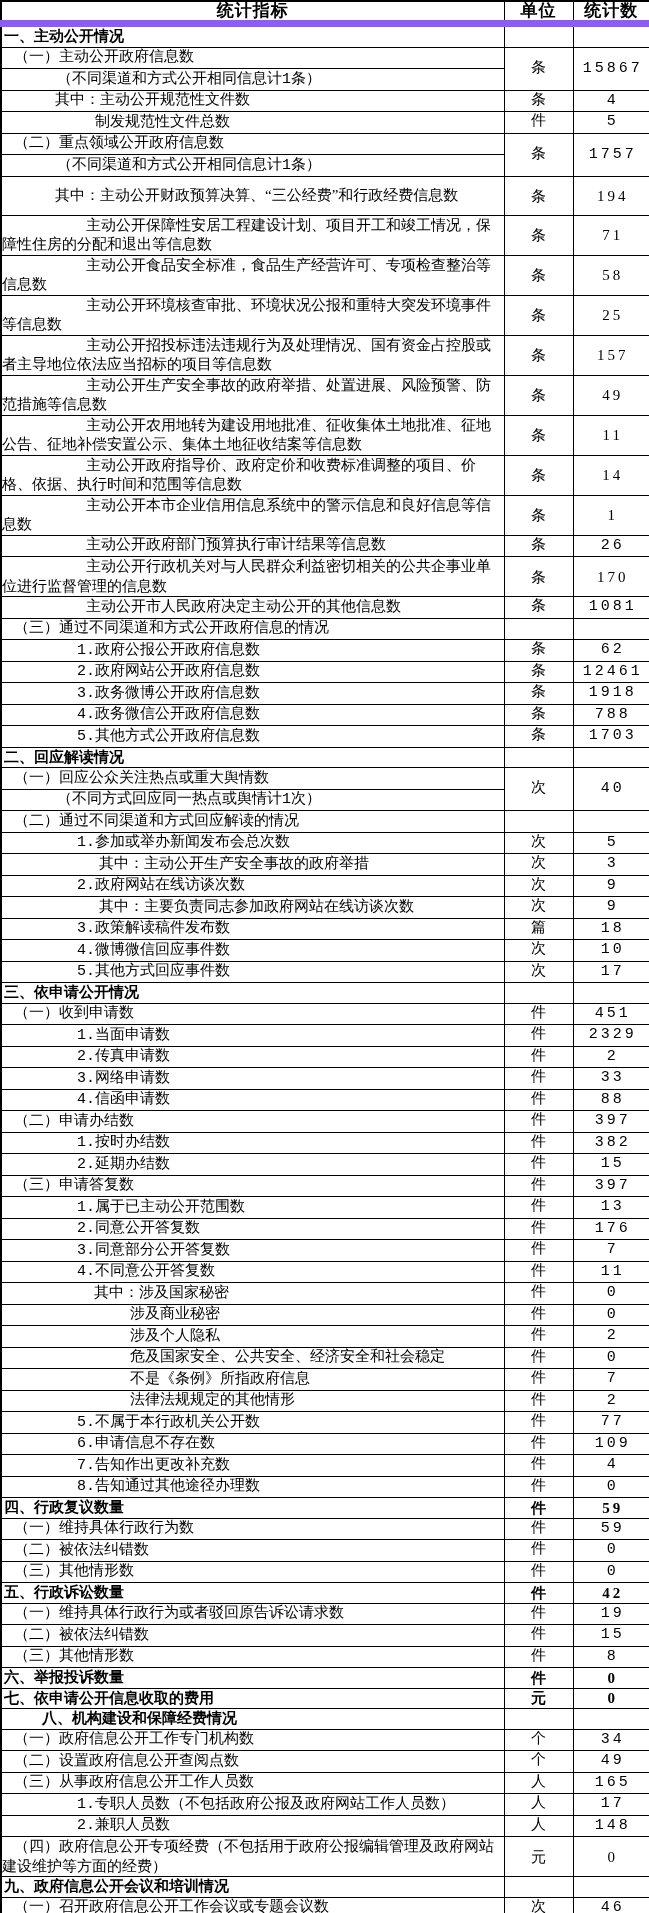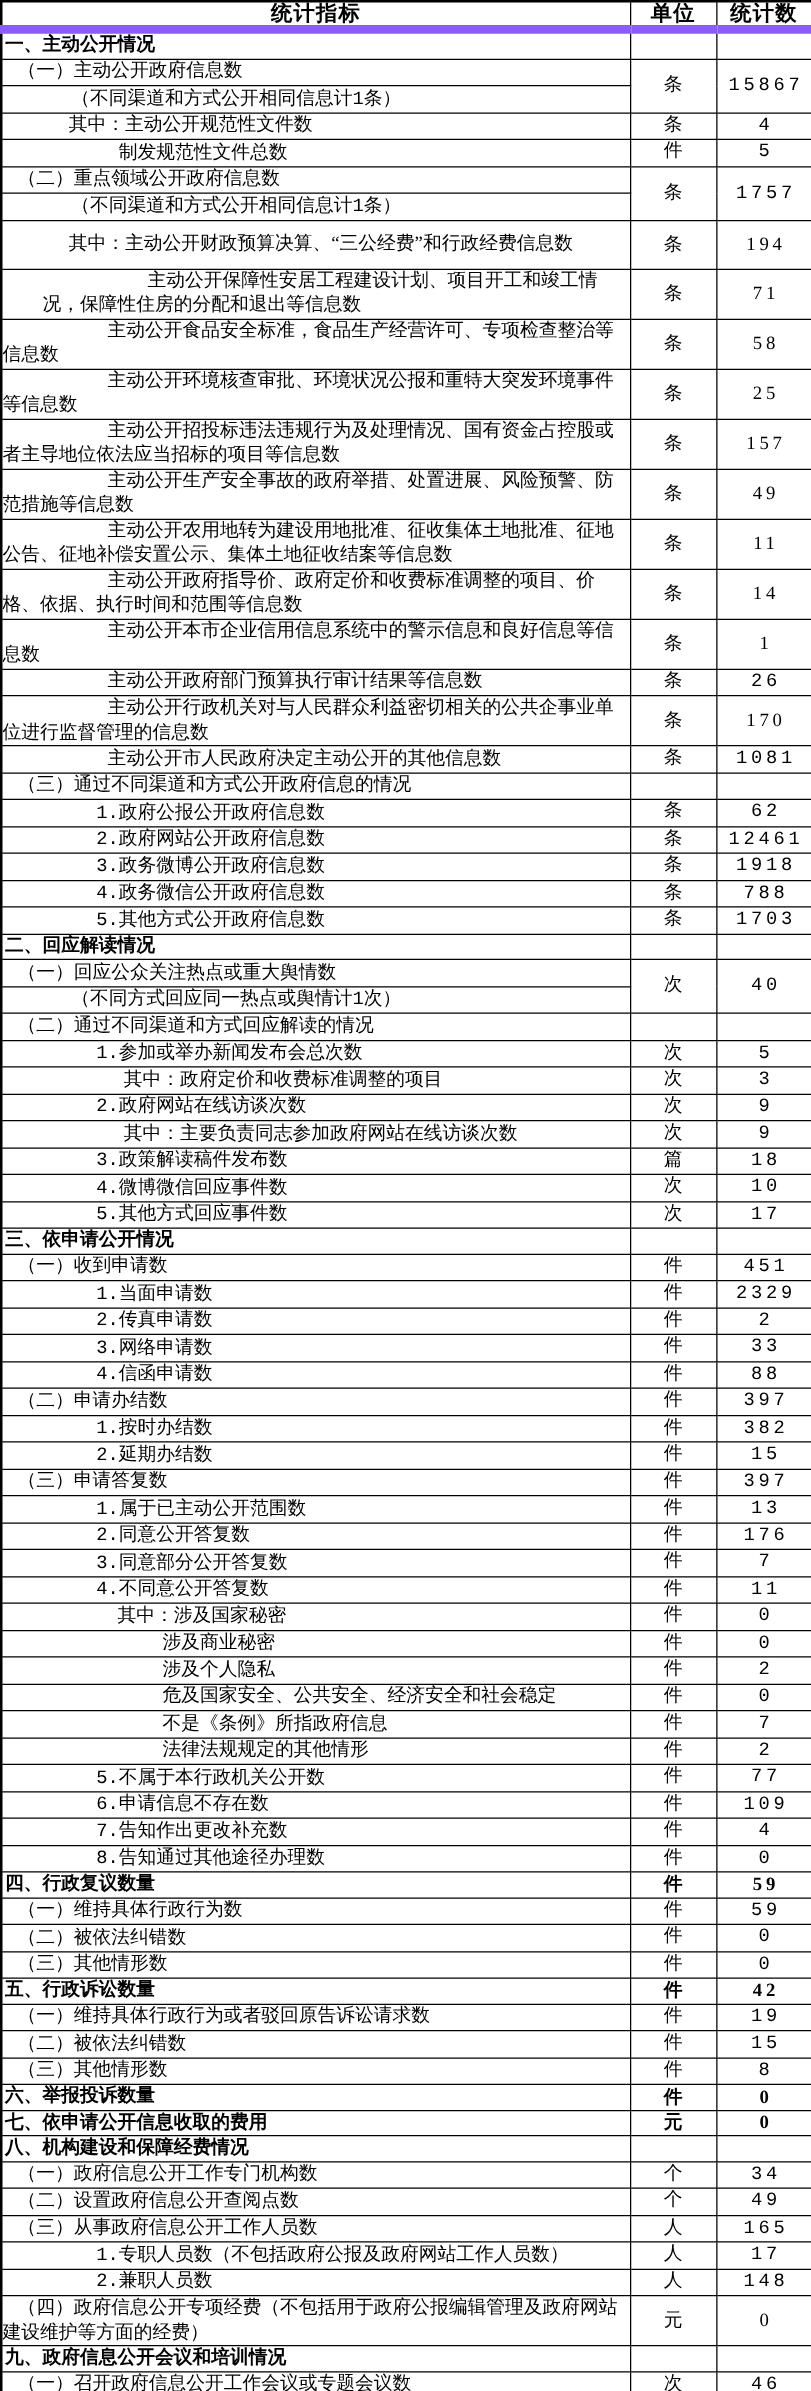--- a/index.html
+++ b/index.html
@@ -100,21 +100,21 @@
       </tr>
       <tr class="h-n kind-item" data-name="table-row">
         <td class="ind" data-name="indicator-cell" style="text-indent: 55px;">（不同渠道和方式公开相同信息计1条）</td>
       </tr>
       <tr class="h-d kind-item" data-name="table-row">
         <td class="ind" data-name="indicator-cell" style="text-indent: 53px;">其中：主动公开财政预算决算、“三公经费”和行政经费信息数</td>
         <td class="unit" data-name="unit-cell">条</td>
         <td class="val" data-name="value-cell">194</td>
       </tr>
       <tr class="h-d kind-item" data-name="table-row">
-        <td class="ind" data-name="indicator-cell" style="text-indent: 84px; padding-left: 32px;">主动公开保障性安居工程建设计划、项目开工和竣工情况，保障性住房的分配和退出等信息数</td>
+        <td class="ind" data-name="indicator-cell" style="text-indent: 84px;">主动公开保障性安居工程建设计划、项目开工和竣工情况，保障性住房的分配和退出等信息数</td>
         <td class="unit" data-name="unit-cell">条</td>
         <td class="val" data-name="value-cell">71</td>
       </tr>
       <tr class="h-d kind-item" data-name="table-row">
         <td class="ind" data-name="indicator-cell" style="text-indent: 84px;">主动公开食品安全标准，食品生产经营许可、专项检查整治等信息数</td>
         <td class="unit" data-name="unit-cell">条</td>
         <td class="val" data-name="value-cell">58</td>
       </tr>
       <tr class="h-d kind-item" data-name="table-row">
         <td class="ind" data-name="indicator-cell" style="text-indent: 84px;">主动公开环境核查审批、环境状况公报和重特大突发环境事件等信息数</td>
@@ -208,21 +208,21 @@
         <td class="ind" data-name="indicator-cell" style="text-indent: 12px; margin-top: 12px;">（二）通过不同渠道和方式回应解读的情况</td>
         <td class="unit" data-name="unit-cell"></td>
         <td class="val" data-name="value-cell"></td>
       </tr>
       <tr class="h-n kind-item" data-name="table-row">
         <td class="ind" data-name="indicator-cell" style="text-indent: 75px;">1.参加或举办新闻发布会总次数</td>
         <td class="unit" data-name="unit-cell">次</td>
         <td class="val" data-name="value-cell">5</td>
       </tr>
       <tr class="h-n kind-item" data-name="table-row">
-        <td class="ind" data-name="indicator-cell" style="text-indent: 97px;">其中：政府定价和收费标准调整的项目</td>
+        <td class="ind" data-name="indicator-cell" style="text-indent: 97px;">其中：主动公开生产安全事故的政府举措</td>
         <td class="unit" data-name="unit-cell">次</td>
         <td class="val" data-name="value-cell">3</td>
       </tr>
       <tr class="h-n kind-item" data-name="table-row">
         <td class="ind" data-name="indicator-cell" style="text-indent: 75px;">2.政府网站在线访谈次数</td>
         <td class="unit" data-name="unit-cell">次</td>
         <td class="val" data-name="value-cell">9</td>
       </tr>
       <tr class="h-n kind-item" data-name="table-row">
         <td class="ind" data-name="indicator-cell" style="text-indent: 97px;">其中：主要负责同志参加政府网站在线访谈次数</td>
@@ -408,21 +408,21 @@
         <td class="ind" data-name="indicator-cell" style="text-indent: 2px;">六、举报投诉数量</td>
         <td class="unit" data-name="unit-cell">件</td>
         <td class="val" data-name="value-cell">0</td>
       </tr>
       <tr class="h-s kind-section" data-name="section-row">
         <td class="ind" data-name="indicator-cell" style="text-indent: 2px;">七、依申请公开信息收取的费用</td>
         <td class="unit" data-name="unit-cell">元</td>
         <td class="val" data-name="value-cell">0</td>
       </tr>
       <tr class="h-s kind-section" data-name="section-row">
-        <td class="ind" data-name="indicator-cell" style="text-indent: 2px;">八、机构建设和保障经费情况</td>
+        <td class="ind" data-name="indicator-cell" style="text-indent: 2px; padding-left: 38px;">八、机构建设和保障经费情况</td>
         <td class="unit" data-name="unit-cell"></td>
         <td class="val" data-name="value-cell"></td>
       </tr>
       <tr class="h-n kind-item" data-name="table-row">
         <td class="ind" data-name="indicator-cell" style="text-indent: 12px;">（一）政府信息公开工作专门机构数</td>
         <td class="unit" data-name="unit-cell">个</td>
         <td class="val" data-name="value-cell">34</td>
       </tr>
       <tr class="h-n kind-item" data-name="table-row">
         <td class="ind" data-name="indicator-cell" style="text-indent: 12px;">（二）设置政府信息公开查阅点数</td>

